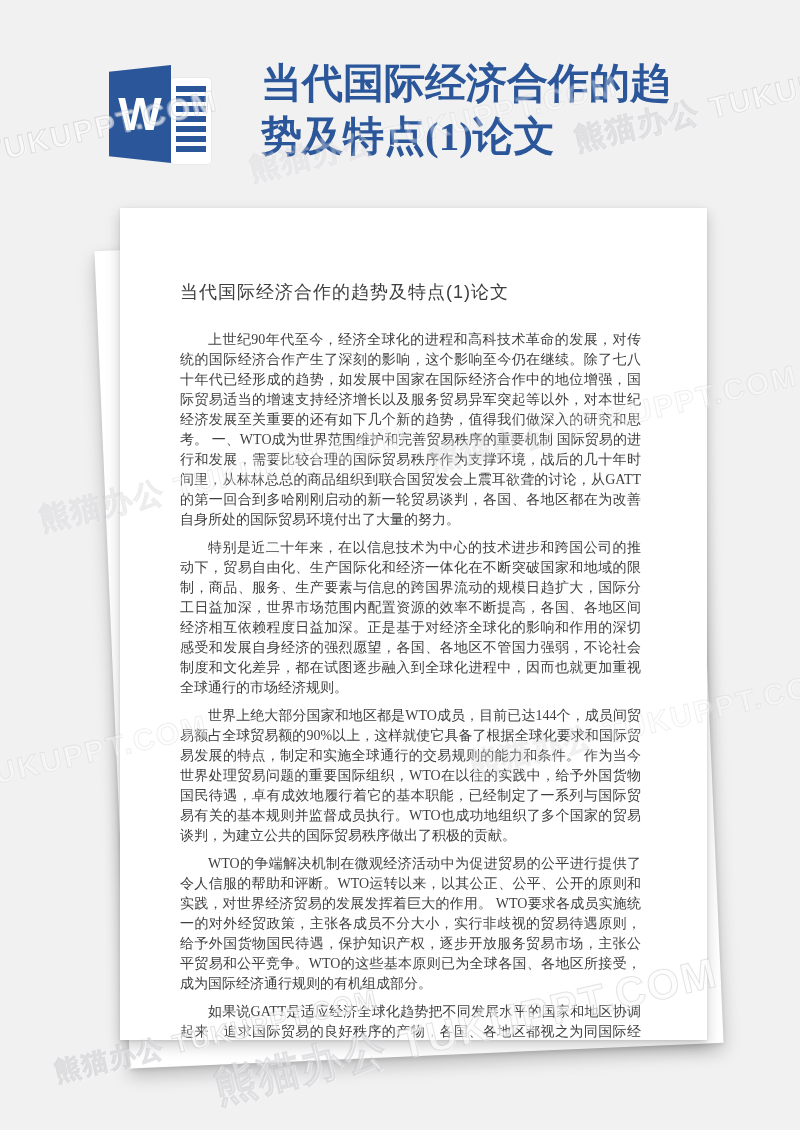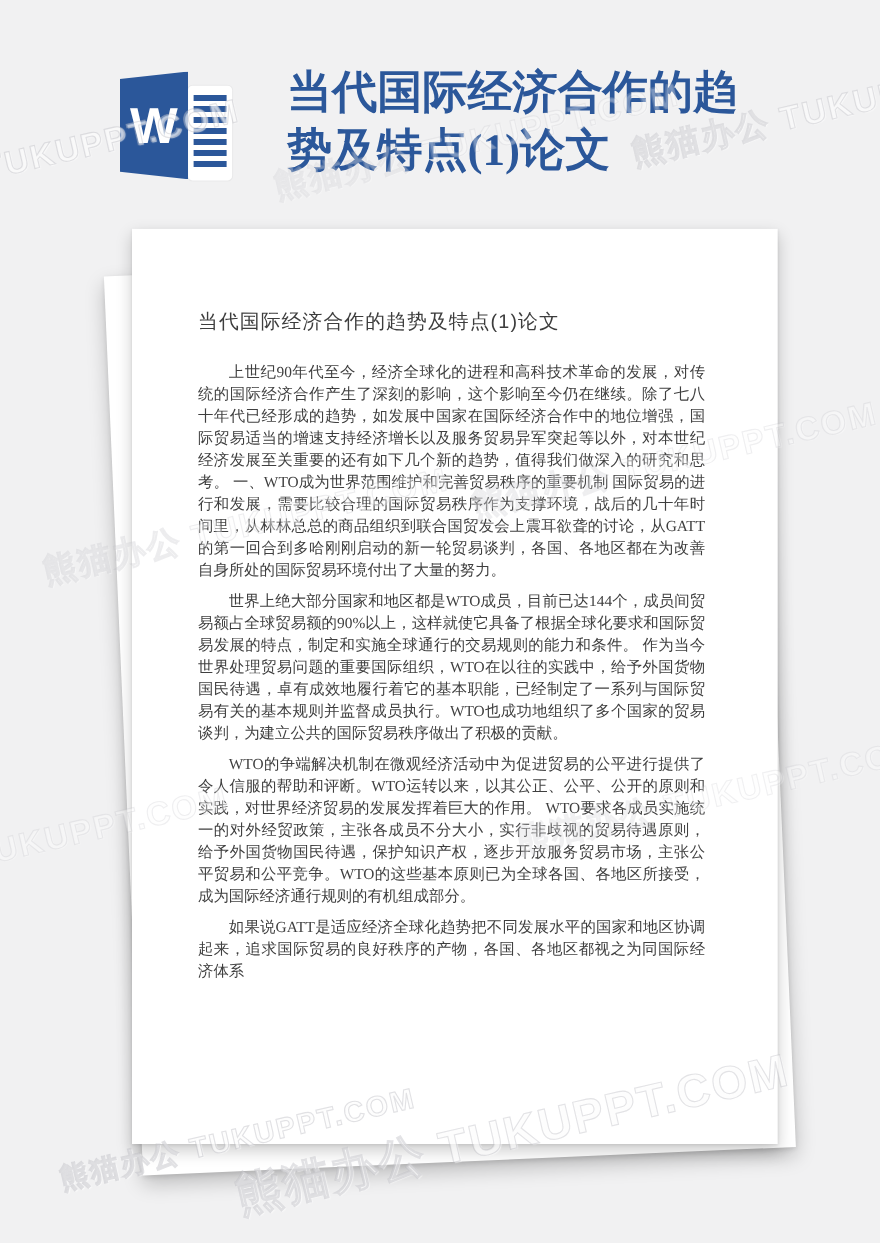--- a/index.html
+++ b/index.html
@@ -95,20 +95,21 @@
   </div>
 
   <div class="back-sheet"></div>
 
   <div class="main-page">
     <h1 class="doc-title">当代国际经济合作的趋势及特点(1)论文</h1>
     <div class="doc-body">
 
         <p class="para">上世纪90年代至今，经济全球化的进程和高科技术革命的发展，对传统的国际经济合作产生了深刻的影响，这个影响至今仍在继续。除了七八十年代已经形成的趋势，如发展中国家在国际经济合作中的地位增强，国际贸易适当的增速支持经济增长以及服务贸易异军突起等以外，对本世纪经济发展至关重要的还有如下几个新的趋势，值得我们做深入的研究和思考。 一、WTO成为世界范围维护和完善贸易秩序的重要机制 国际贸易的进行和发展，需要比较合理的国际贸易秩序作为支撑环境，战后的几十年时间里，从林林总总的商品组织到联合国贸发会上震耳欲聋的讨论，从GATT的第一回合到多哈刚刚启动的新一轮贸易谈判，各国、各地区都在为改善自身所处的国际贸易环境付出了大量的努力。</p>
 
+        <p class="para">特别是近二十年来，在以信息技术为中心的技术进步和跨国公司的推动下，贸易自由化、生产国际化和经济一体化在不断突破国家和地域的限制，商品、服务、生产要素与信息的跨国界流动的规模日趋扩大，国际分工日益加深，世界市场范围内配置资源的效率不断提高，各国、各地区间经济相互依赖程度日益加深。正是基于对经济全球化的影响和作用的深切感受和发展自身经济的强烈愿望，各国、各地区不管国力强弱，不论社会制度和文化差异，都在试图逐步融入到全球化进程中，因而也就更加重视全球通行的市场经济规则。</p>
 
         <p class="para">世界上绝大部分国家和地区都是WTO成员，目前已达144个，成员间贸易额占全球贸易额的90%以上，这样就使它具备了根据全球化要求和国际贸易发展的特点，制定和实施全球通行的交易规则的能力和条件。 作为当今世界处理贸易问题的重要国际组织，WTO在以往的实践中，给予外国货物国民待遇，卓有成效地履行着它的基本职能，已经制定了一系列与国际贸易有关的基本规则并监督成员执行。WTO也成功地组织了多个国家的贸易谈判，为建立公共的国际贸易秩序做出了积极的贡献。</p>
 
         <p class="para">WTO的争端解决机制在微观经济活动中为促进贸易的公平进行提供了令人信服的帮助和评断。WTO运转以来，以其公正、公平、公开的原则和实践，对世界经济贸易的发展发挥着巨大的作用。 WTO要求各成员实施统一的对外经贸政策，主张各成员不分大小，实行非歧视的贸易待遇原则，给予外国货物国民待遇，保护知识产权，逐步开放服务贸易市场，主张公平贸易和公平竞争。WTO的这些基本原则已为全球各国、各地区所接受，成为国际经济通行规则的有机组成部分。</p>
 
         <p class="para">如果说GATT是适应经济全球化趋势把不同发展水平的国家和地区协调起来，追求国际贸易的良好秩序的产物，各国、各地区都视之为同国际经济体系</p>
       </div>
   </div>
 
   <div class="wm-layer">

